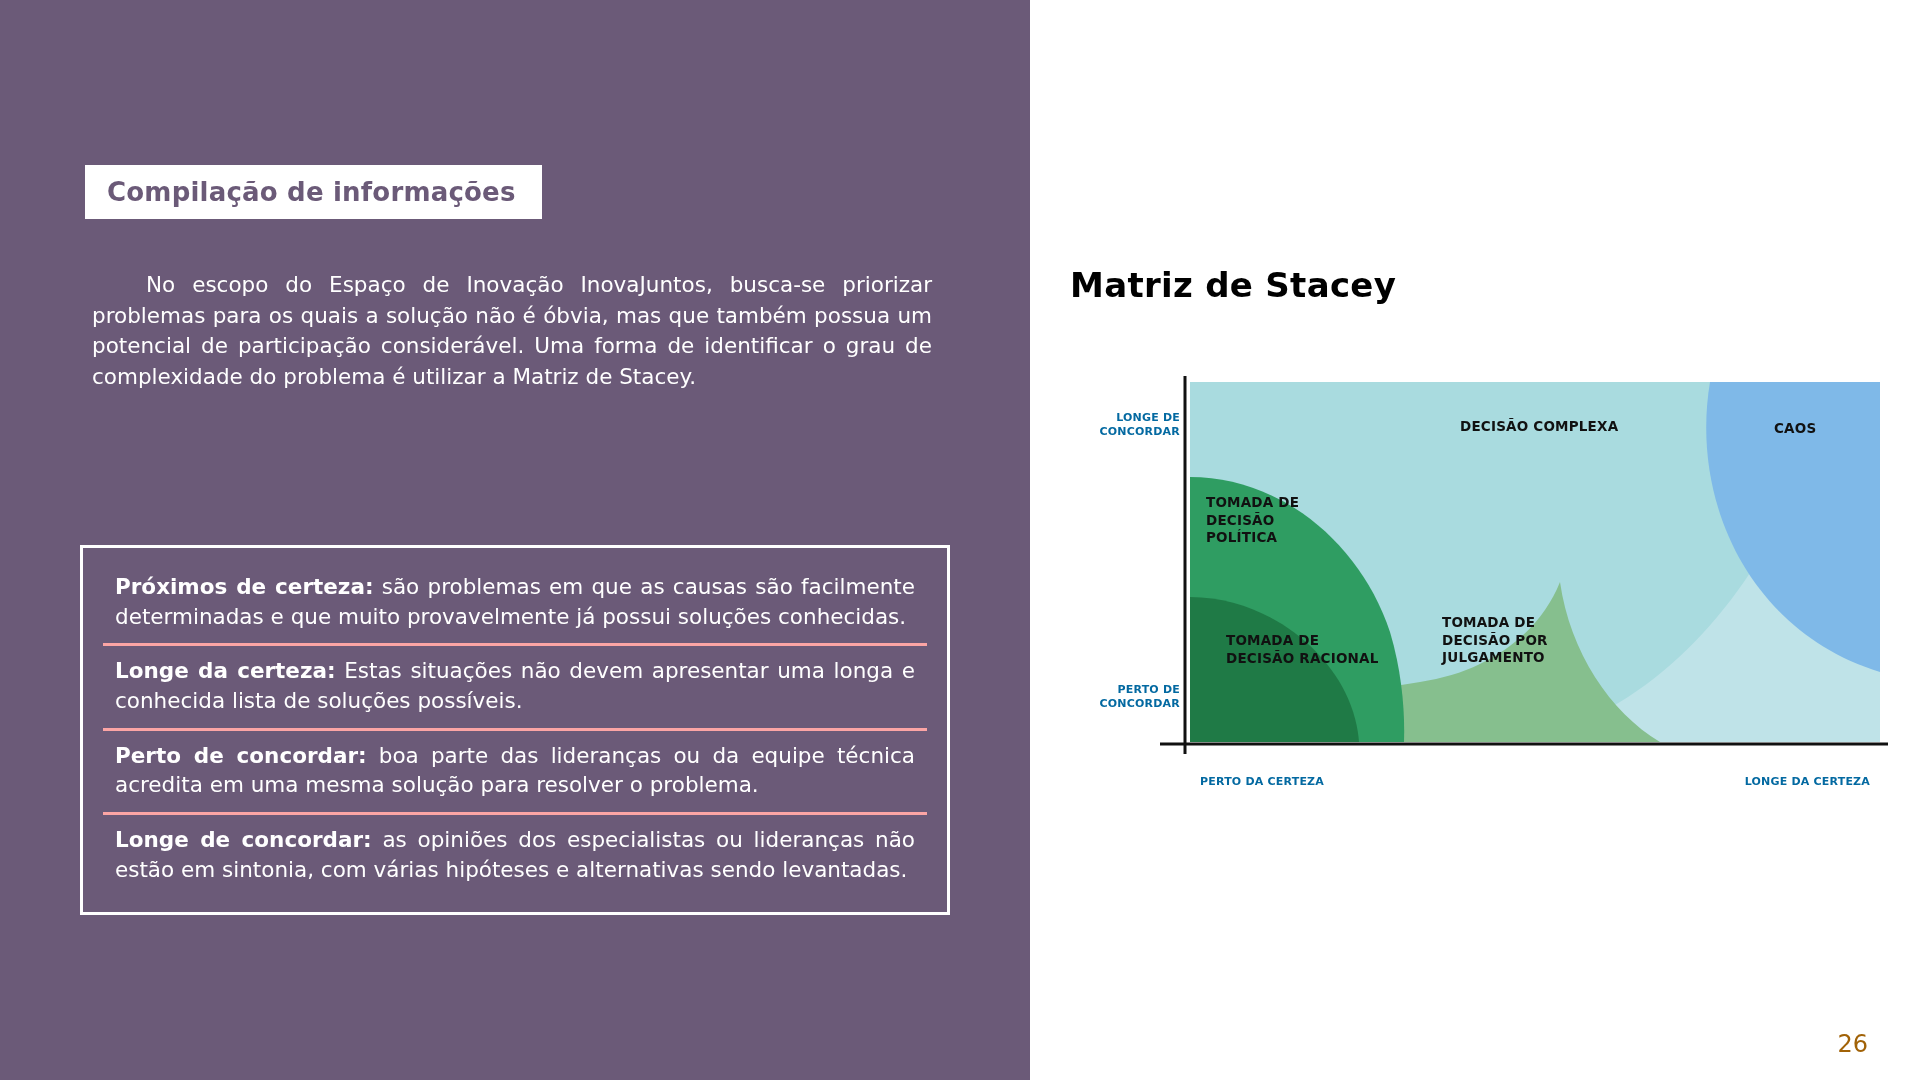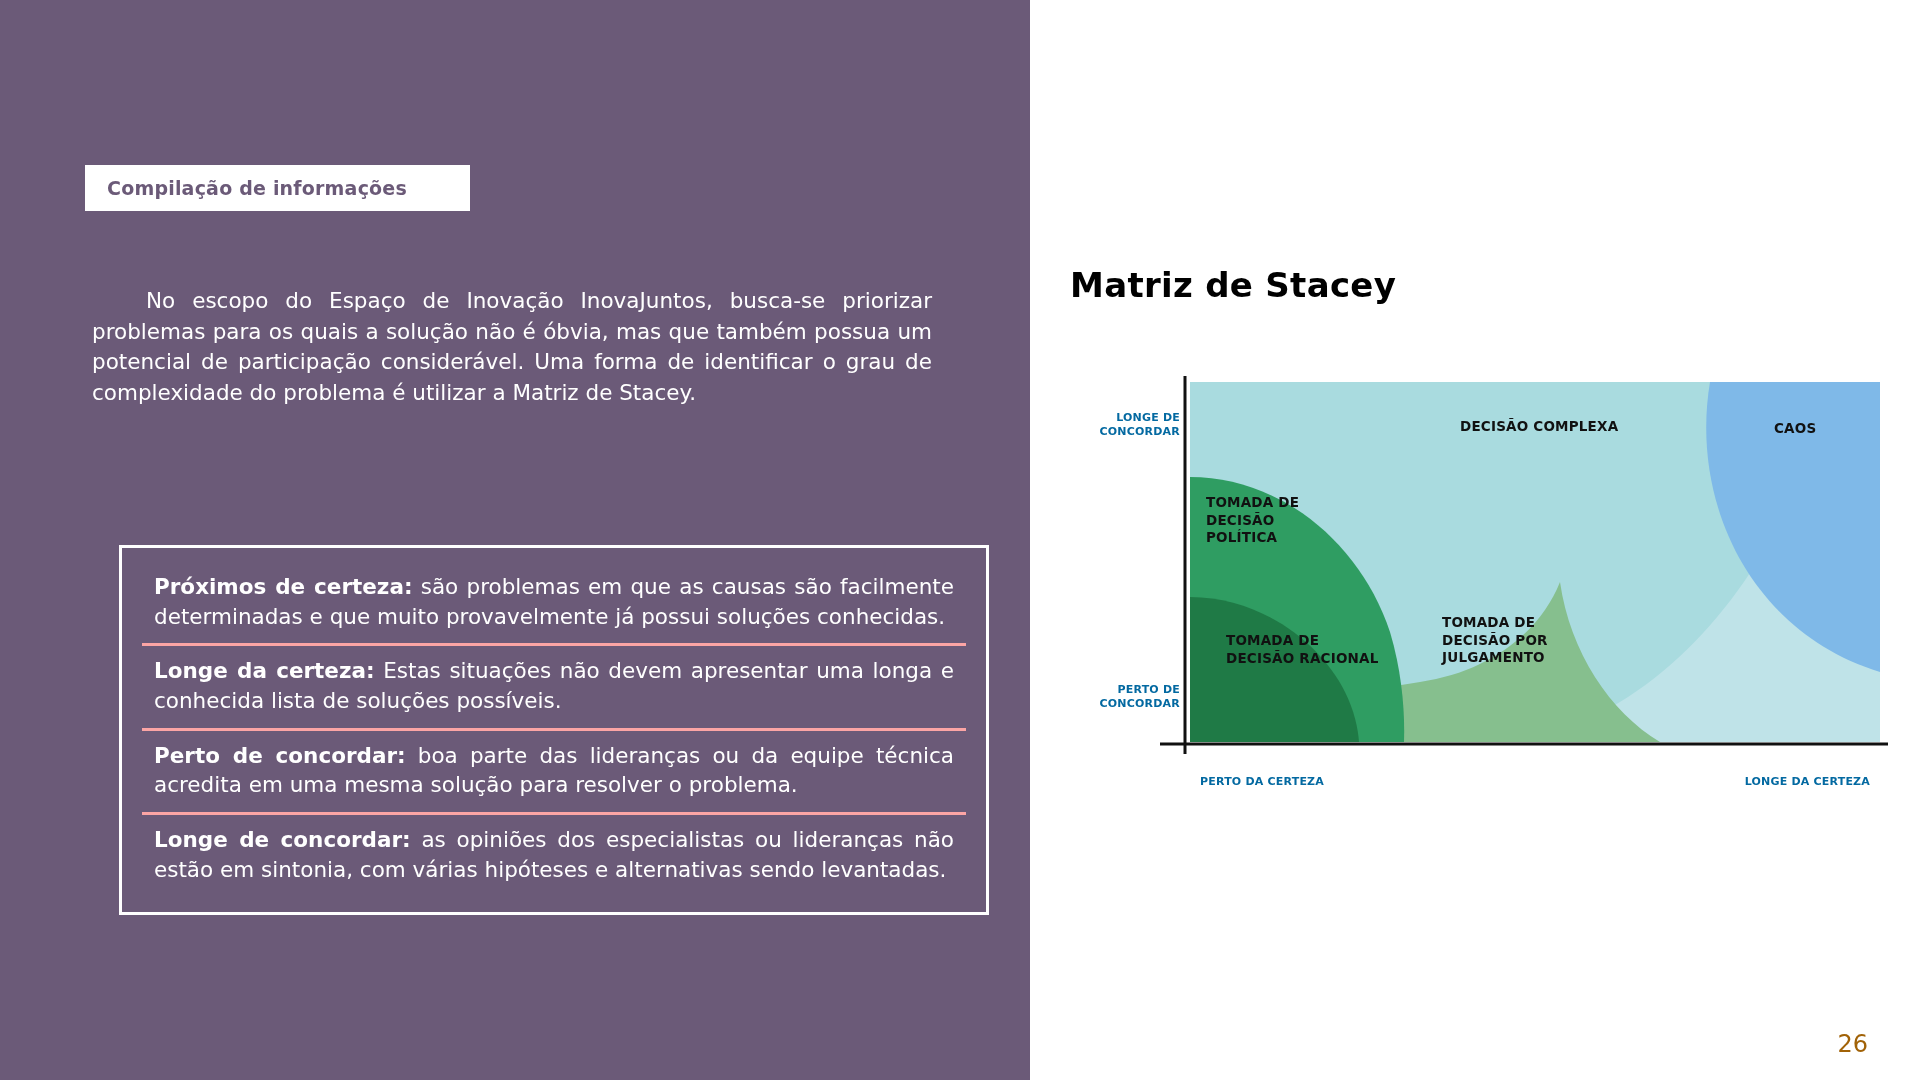--- a/index.html
+++ b/index.html
@@ -31,50 +31,49 @@
     position: absolute;
     left: 85px;
     top: 165px;
     background: #ffffff;
     padding: 12px 26px 12px 22px;
     min-width: 385px;
     box-sizing: border-box;
   }
   .section-tag span {
     color: #6b5a78;
-    font-size: 19px;
+    font-size: 26px;
     font-weight: bold;
     letter-spacing: 0.2px;
   }
   .body-text {
     position: absolute;
     left: 92px;
     top: 270px;
     width: 840px;
     color: #ffffff;
     font-size: 21.5px;
     line-height: 1.42;
     text-align: justify;
   }
   .body-text p {
-    margin: 16px 0 22px 0;
+    margin: 0 0 22px 0;
     text-indent: 54px;
   }
   .body-text p:last-child { margin-bottom: 0; }
   .body-text b { font-weight: bold; }
 
   .definitions {
     position: absolute;
     left: 80px;
     top: 545px;
     width: 870px;
     border: 3px solid #ffffff;
     box-sizing: border-box;
     padding: 14px 20px 16px 20px;
-    margin-left: 39px;
   }
   .def-item {
     color: #ffffff;
     font-size: 21.5px;
     line-height: 1.38;
     text-align: justify;
     padding: 10px 12px 12px 12px;
   }
   .def-item + .def-item {
     border-top: 3px solid #fca5a5;

